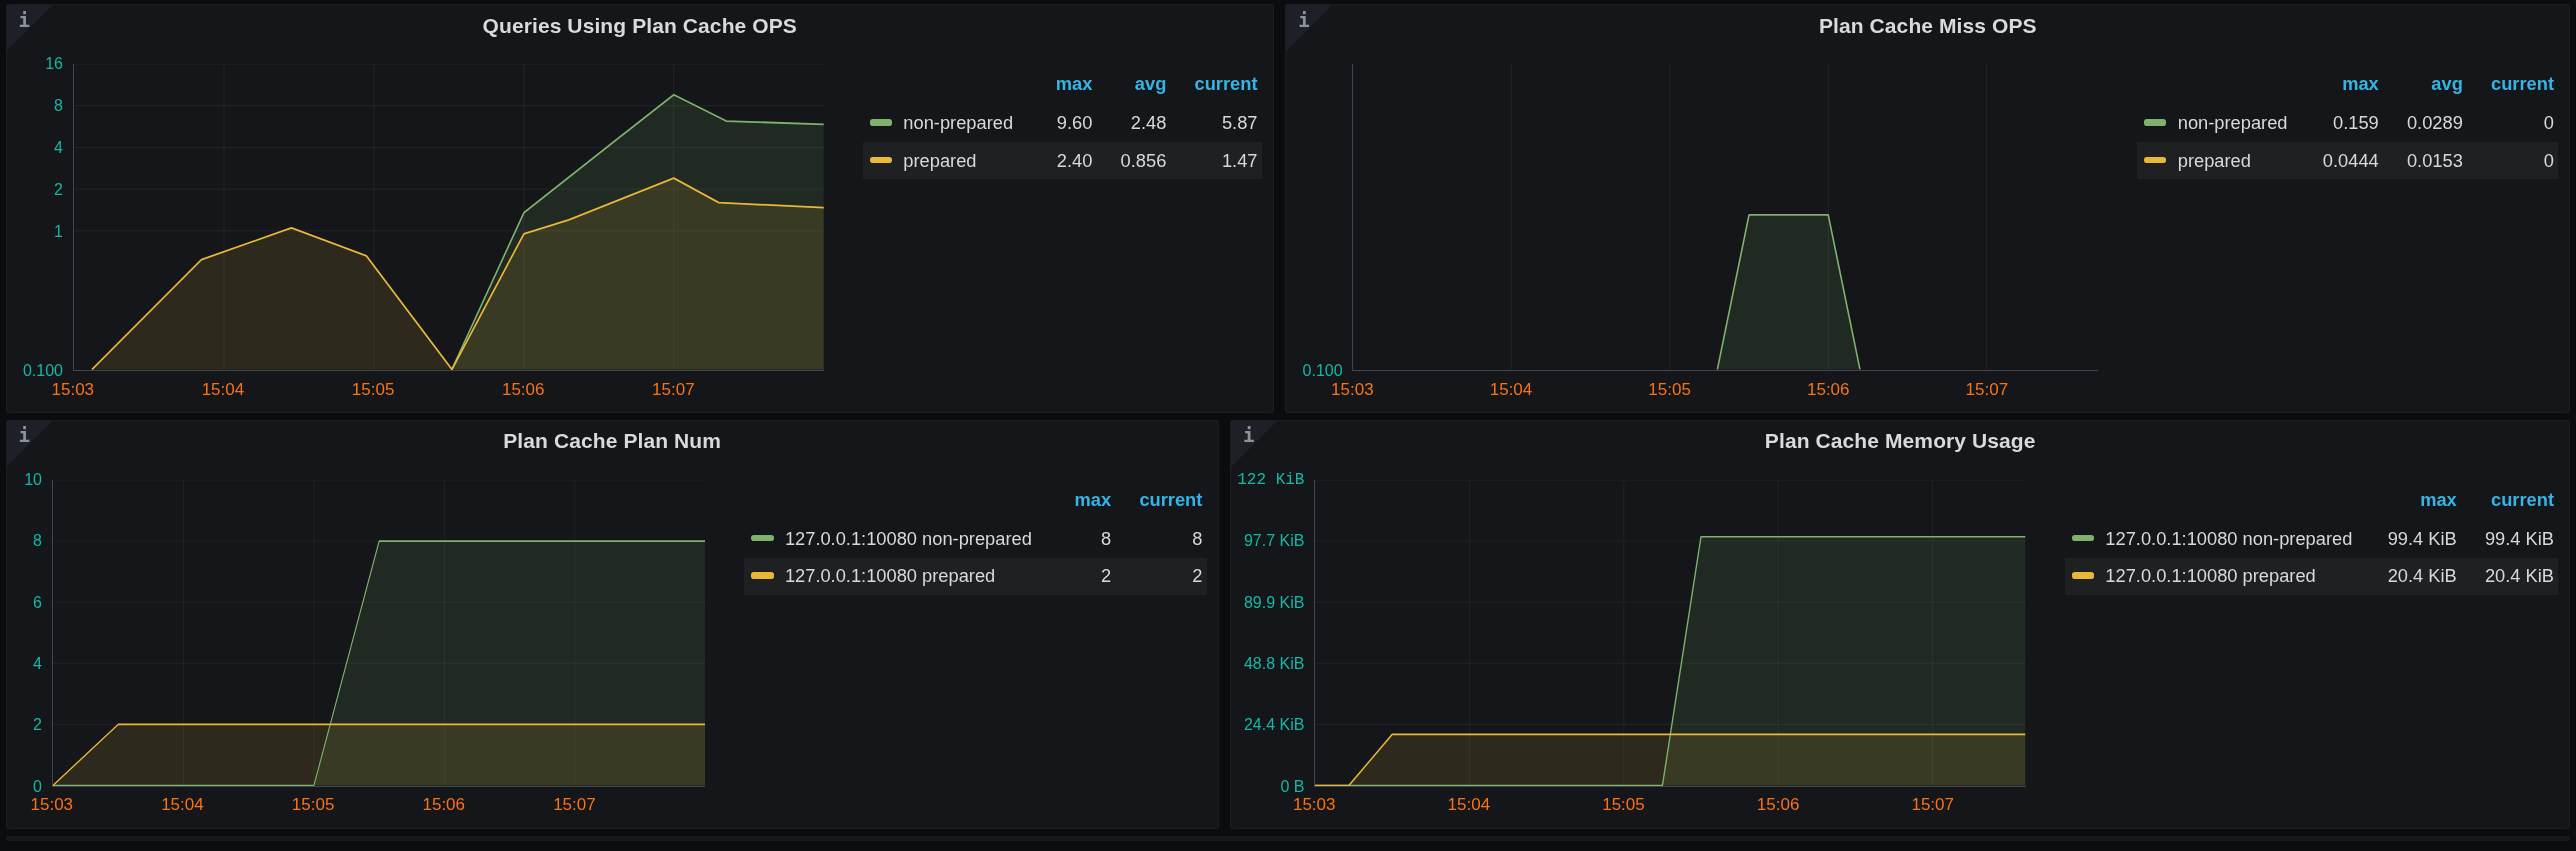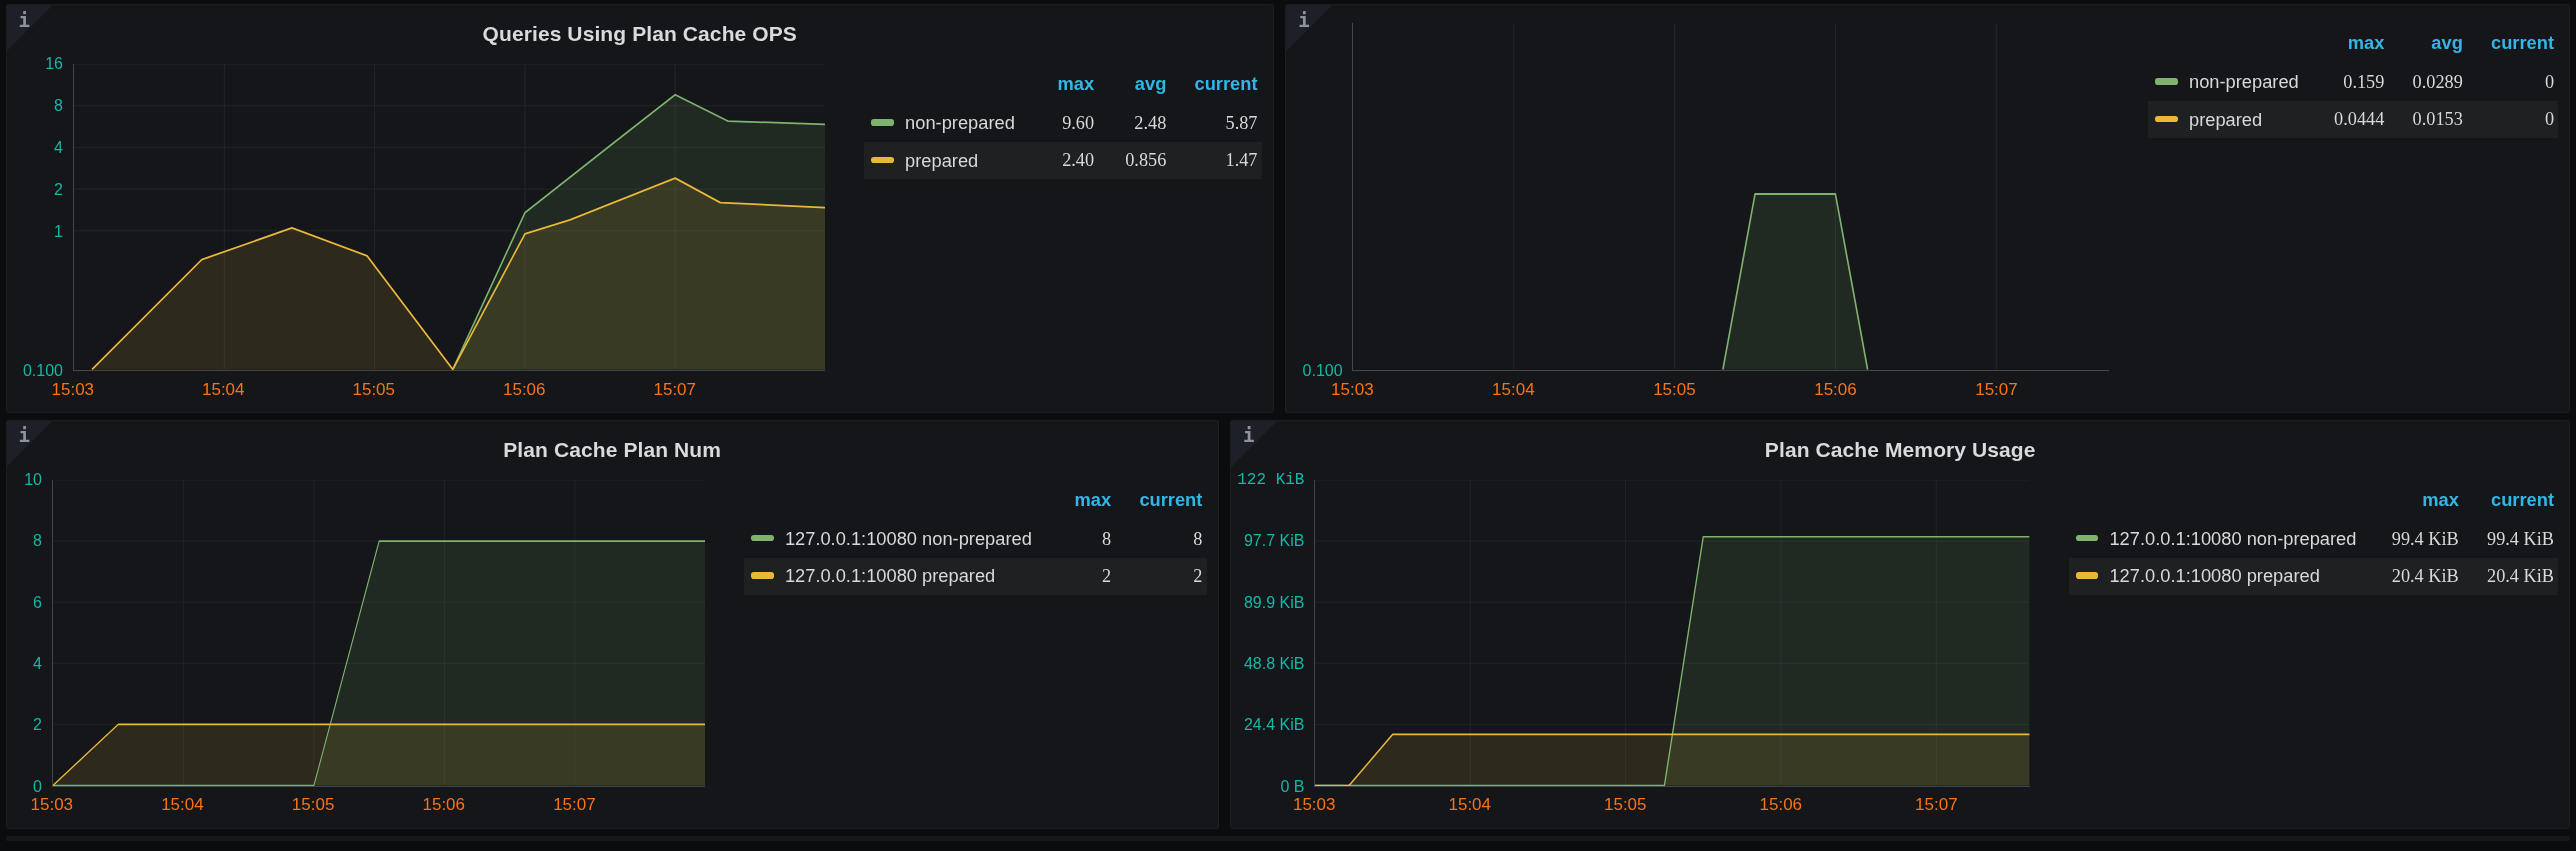--- a/index.html
+++ b/index.html
@@ -5,41 +5,41 @@
   html,body{margin:0;padding:0;background:#0b0c0e;}
   body{width:2576px;height:851px;overflow:hidden;font-family:"Liberation Sans",sans-serif;}
   .dash{width:100%;height:100%;box-sizing:border-box;padding:4.2px 5.6px 9.8px 5.6px;display:flex;flex-direction:column;gap:7px;}
   .row{display:flex;gap:11.3px;flex:1;min-height:0;}
   .panel{position:relative;background:#141619;border:0.7px solid #1c1e23;border-radius:2.1px;display:flex;flex-direction:column;overflow:hidden;box-sizing:border-box;}
   .p1{flex:0 0 49.45%;} .p2{flex:1;} .p3{flex:0 0 47.3%;} .p4{flex:1;}
 
   .corner{position:absolute;top:0;left:0;width:46px;height:46px;background:#1d2026;clip-path:polygon(0 0,100% 0,0 100%);cursor:pointer;z-index:3;}
   .corner .i{position:absolute;top:3.5px;left:12px;font:700 19px "DejaVu Sans Mono",monospace;color:#8e939b;}
 
-  .panel-header{height:41px;display:flex;align-items:flex-end;justify-content:center;flex:0 0 auto;cursor:pointer;}
+  .panel-header{height:41px;display:flex;align-items:center;justify-content:center;flex:0 0 auto;cursor:pointer;}
   .panel-title{font-size:21px;font-weight:700;color:#d9dadc;letter-spacing:0.1px;}
 
   .panel-body{flex:1;display:flex;min-height:0;padding:18.3px 8.4px 7px 4.2px;box-sizing:border-box;}
   .chart-zone{flex:1;display:flex;flex-direction:column;min-width:0;}
   .plot-row{flex:1;display:flex;min-height:0;}
   .y-gutter{flex:0 0 var(--ylw);position:relative;}
   .plot{flex:1;position:relative;border-left:0.7px solid #43464c;border-bottom:0.7px solid #43464c;}
   .plot svg{position:absolute;inset:0;width:100%;height:100%;display:block;}
   .x-axis{height:34px;position:relative;margin-left:var(--ylw);flex:0 0 auto;}
 
   .ylab{position:absolute;right:9.8px;transform:translateY(-50%);font-size:16px;color:#14b8a6;white-space:nowrap;line-height:1;}
   .xlab{position:absolute;top:9.8px;transform:translateX(-50%);font-size:17px;color:#f97316;white-space:nowrap;line-height:1;}
   .grid{stroke:#2b2d31;stroke-width:1;}
 
   .legend{align-self:flex-start;margin:7px 2.8px 0 39px;flex:0 0 auto;}
   .legend table{border-collapse:collapse;font-size:18.3px;color:#d8d9da;}
   .legend th{color:#33b5e5;font-weight:700;text-align:right;padding:1.4px 4.2px 9.8px 24px;font-size:18.3px;}
   .legend th.series-col{padding-left:0;}
   .legend td.series{padding:7.7px 11.3px 7.7px 7px;white-space:nowrap;cursor:pointer;}
-  .legend td.val{text-align:right;padding:7.7px 4.2px 7.7px 24px;min-width:44px;white-space:nowrap;font-family:Liberation Serif, serif;}
+  .legend td.val{text-align:right;padding:7.7px 4.2px 7.7px 24px;min-width:44px;white-space:nowrap;}
   .legend tbody tr:nth-child(even){background:rgba(255,255,255,0.045);}
   .swatch{display:inline-block;width:22.5px;height:6.3px;border-radius:2.8px;margin-right:11.3px;vertical-align:middle;position:relative;top:-2.1px;}
 
   .bottom-strip{height:5.6px;background:#17181c;border-radius:1.4px;flex:0 0 auto;}
 </style>
 </head>
 <body>
 
 <div class="dash">
 
@@ -121,20 +121,23 @@
               </tbody>
             </table>
           </div>
       </div>
     </section>
 
     <section class="panel p2">
       <div class="corner">
           <span class="i">i</span>
         </div>
+      <div class="panel-header">
+        <span class="panel-title">Plan Cache Miss OPS</span>
+      </div>
       <div class="panel-body" style="--ylw:62px">
         <div class="chart-zone">
           <div class="plot-row">
             <div class="y-gutter">
                 <div class="ylab" style="top: 100%;">0.100</div>
               </div>
             <div class="plot">
               <svg class="chart" viewBox="0 0 1160 430" preserveAspectRatio="none">
                   <g>
                     <line x1="246.80851063829786" x2="246.80851063829786" y1="0" y2="430" class="grid"></line>

